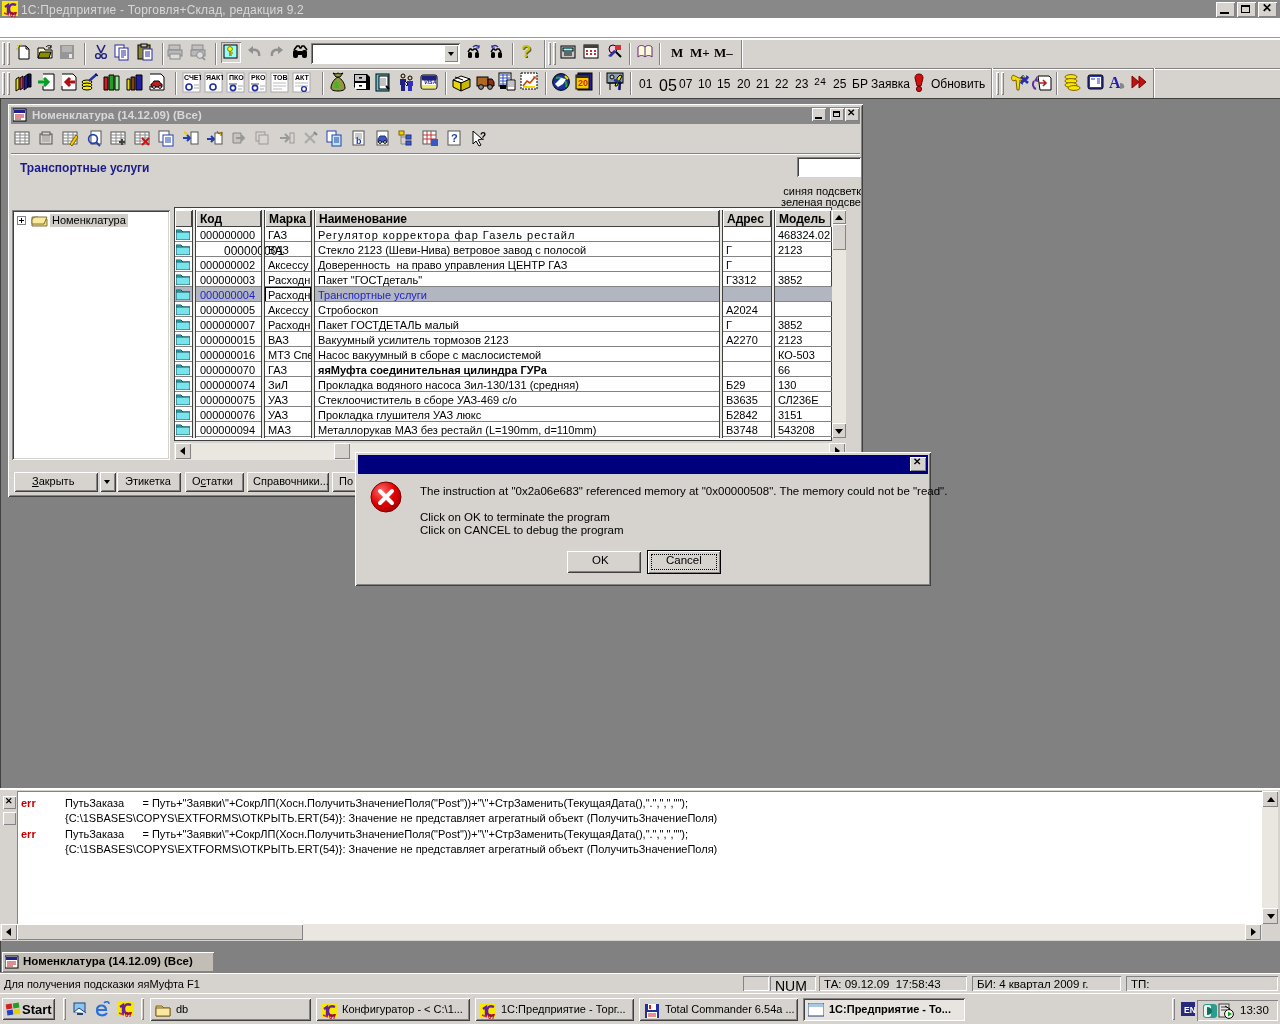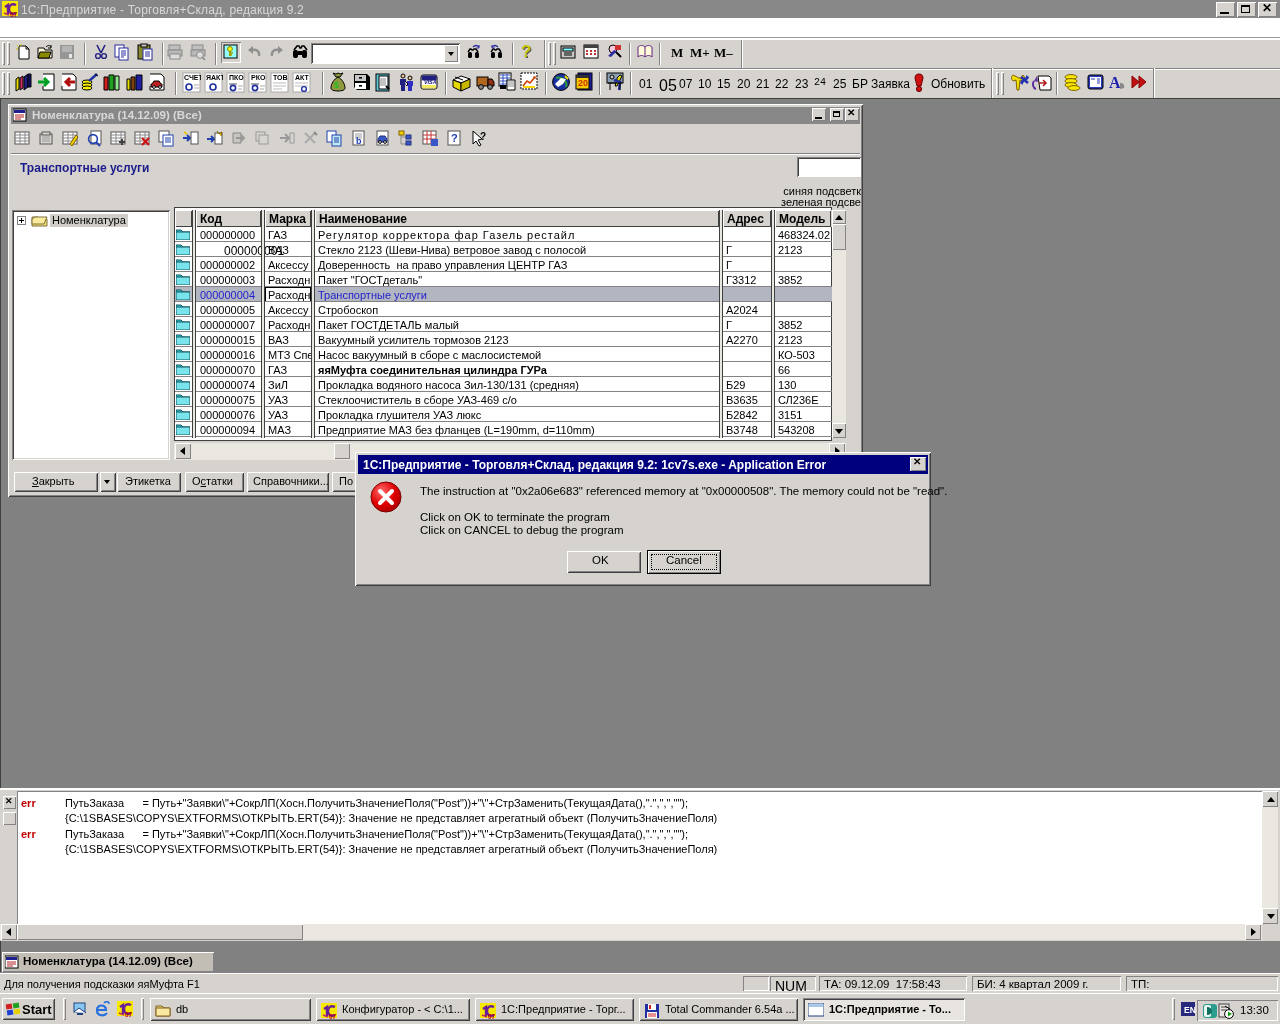--- a/index.html
+++ b/index.html
@@ -816,21 +816,21 @@
  <div class="txt" style="left:604px;top:202px;font-size:11px;">3151</div>
  <div class="abs" style="left:1px;top:214px;width:657px;height:1px;background:#848284;"></div>
  <div class="tb" style="left:2px;top:216px;">
         <svg width="14" height="12">
           <path d="M0 2h5l2 2h7v8H0z" fill="#35c8d4" stroke="#11565e"></path>
           <path d="M0 4h14v8H0z" fill="#7ae4ec" stroke="#11565e"></path>
         </svg>
       </div>
  <div class="txt" style="left:26px;top:217px;font-size:11px;color:#000;">000000094</div>
  <div class="txt" style="left:94px;top:217px;font-size:11px;">МАЗ</div>
- <div class="txt" style="left:144px;top:217px;font-size:11px;color:#000;">Предприятие МАЗ без фланцев (L=190mm, d=110mm)</div>
+ <div class="txt" style="left:144px;top:217px;font-size:11px;color:#000;">Металлорукав МАЗ без рестайл (L=190mm, d=110mm)</div>
  <div class="txt" style="left:552px;top:217px;font-size:11px;">В3748</div>
  <div class="txt" style="left:604px;top:217px;font-size:11px;">543208</div>
  <div class="abs" style="left:1px;top:229px;width:657px;height:1px;background:#848284;"></div>
  <div class="abs" style="left:18px;top:3px;width:4px;height:228px;background:linear-gradient(90deg,#404040 0 1px,#e8e6e0 1px 3px,#404040 3px 4px);"></div>
  <div class="abs" style="left:87px;top:3px;width:4px;height:228px;background:linear-gradient(90deg,#404040 0 1px,#e8e6e0 1px 3px,#404040 3px 4px);"></div>
  <div class="abs" style="left:137px;top:3px;width:4px;height:228px;background:linear-gradient(90deg,#404040 0 1px,#e8e6e0 1px 3px,#404040 3px 4px);"></div>
  <div class="abs" style="left:545px;top:3px;width:4px;height:228px;background:linear-gradient(90deg,#404040 0 1px,#e8e6e0 1px 3px,#404040 3px 4px);"></div>
  <div class="abs" style="left:597px;top:3px;width:4px;height:228px;background:linear-gradient(90deg,#404040 0 1px,#e8e6e0 1px 3px,#404040 3px 4px);"></div>
  <div class="abs" style="left:658px;top:3px;width:14px;height:228px;background:#eae7e0;"></div>
  <div class="abs raised1" style="left:658px;top:3px;width:14px;height:14px;background:#d6d3ce;"></div>
@@ -896,21 +896,20 @@
         <rect x="1" y="2" width="11" height="3" fill="#202090"></rect>
         <path d="M2 7h9M2 9h9M2 11h6" stroke="#b02020"></path>
       </svg>
     </div>
  <div class="txt" style="left:21px;top:3px;font-size:11.5px;font-weight:bold;">Номенклатура (14.12.09) (Все)</div>
 </div>
 
 <div class="abs" id="errdlg" style="left:355px;top:452px;width:576px;height:134px;">
  <div class="abs raised" style="left:0;top:0;width:576px;height:134px;"></div>
  <div class="abs" style="left:3px;top:3px;width:570px;height:19px;background:#00007e;"></div>
- <div class="txt" style="left:8px;top:6px;font-size:12px;font-weight:bold;color:#fff;">1С:Предприятие - Торговля+Склад, редакция 9.2: 1cv7s.exe - Application Error</div>
  <div class="abs raised1" style="left:555px;top:5px;width:16px;height:14px;background:#d6d3ce;"></div>
  <div class="txt" style="left:558px;top:4px;font-size:10px;font-weight:bold;">✕</div>
  <div class="tb" style="left:15px;top:29px;">
       <svg width="32" height="32">
         <defs>
           <radialGradient id="rg" cx="0.35" cy="0.3" r="0.9">
             <stop offset="0" stop-color="#ff6a6a"></stop>
             <stop offset="0.5" stop-color="#e00000"></stop>
             <stop offset="1" stop-color="#900000"></stop>
           </radialGradient>

